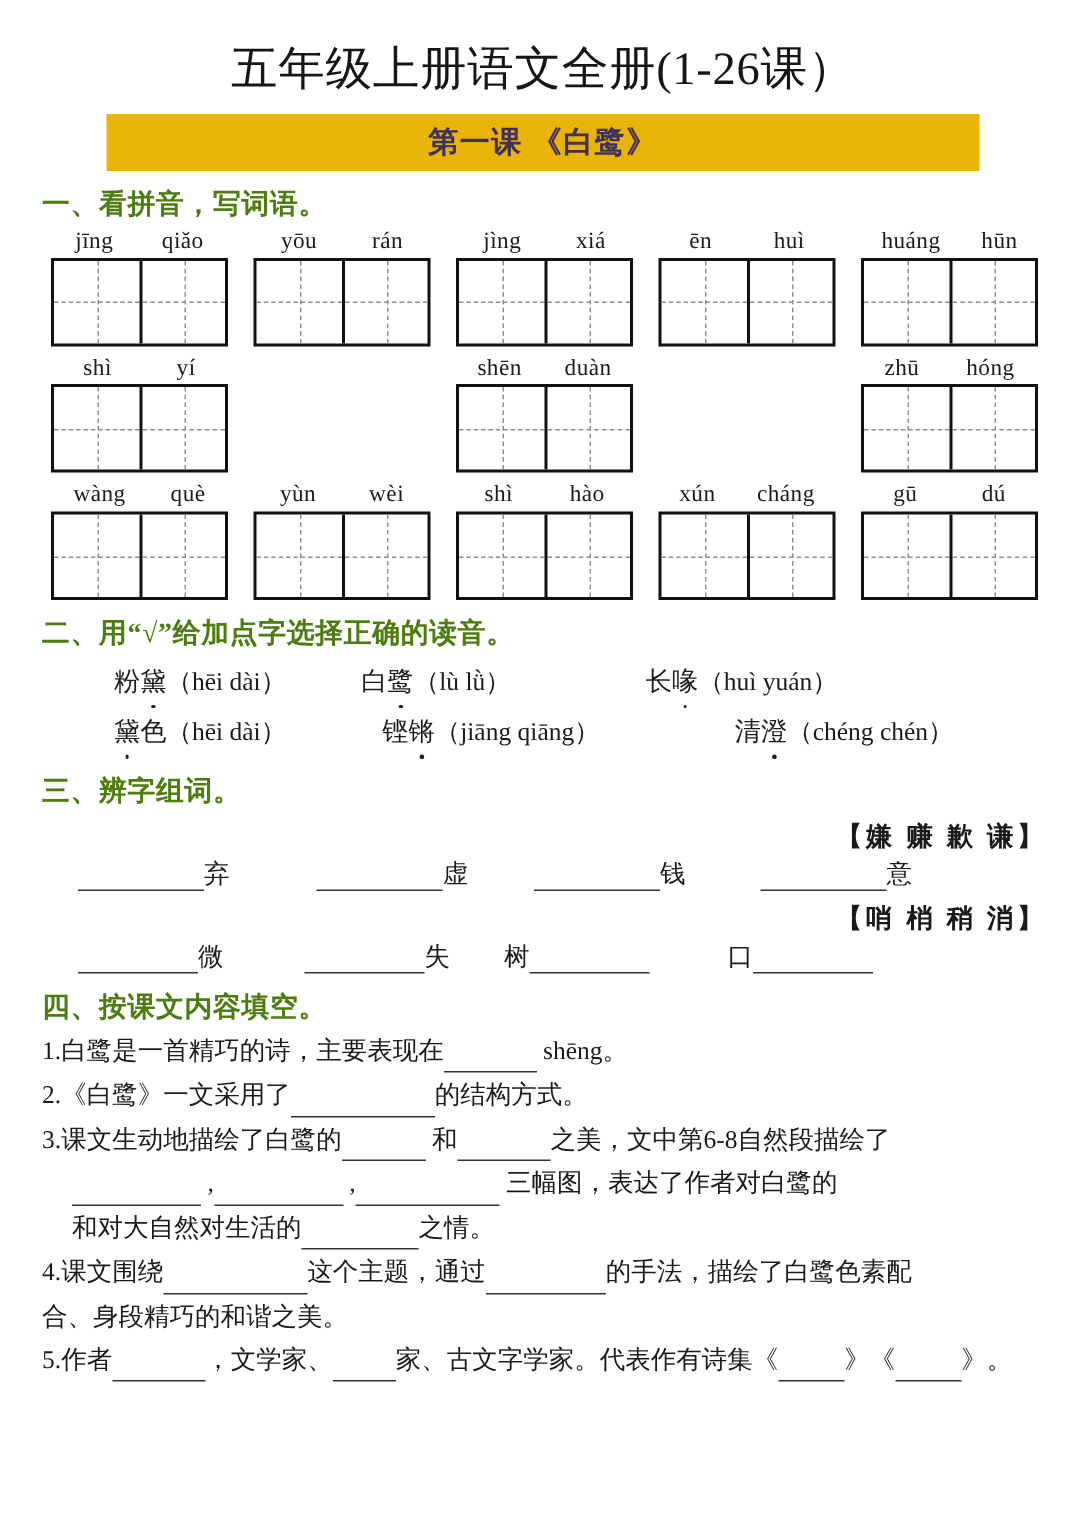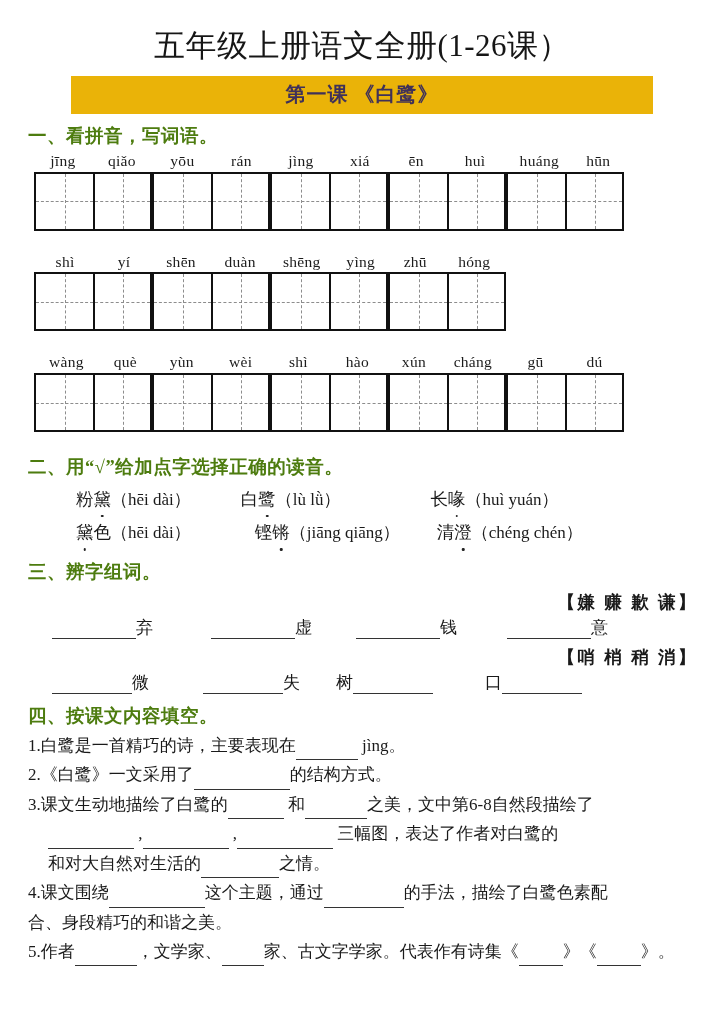--- a/index.html
+++ b/index.html
@@ -52,22 +52,23 @@
     font-size: 18.5px;
     font-weight: 700;
     color: #4d7c0f;
     margin: 9px 0 4px 2px;
     letter-spacing: 0.5px;
   }
 
   
   .grid-row {
     display: flex;
+    justify-content: space-between;
     padding: 0 6px 0 8px;
-    margin-bottom: 22px;
+    margin-bottom: 6px;
   }
   .grid-group {
     display: flex;
     flex-direction: column;
     align-items: center;
   }
   .py-pair {
     display: flex;
     justify-content: space-around;
     width: 100%;
@@ -250,30 +251,20 @@
             <span>shēn</span>
             <span>duàn</span>
           </div>
           <div class="tianzi">
             <div class="tz-cell"></div>
             <div class="tz-cell"></div>
           </div>
         </div>
         <div class="grid-group">
           <div class="py-pair">
-            <span>shēng</span>
-            <span>yìng</span>
-          </div>
-          <div class="tianzi">
-            <div class="tz-cell"></div>
-            <div class="tz-cell"></div>
-          </div>
-        </div>
-        <div class="grid-group">
-          <div class="py-pair">
             <span>zhū</span>
             <span>hóng</span>
           </div>
           <div class="tianzi">
             <div class="tz-cell"></div>
             <div class="tz-cell"></div>
           </div>
         </div>
       </div>
       <div class="grid-row">
@@ -333,21 +324,21 @@
   <div class="sec-head">二、用“√”给加点字选择正确的读音。</div>
   <div id="s2rows">
       <div class="pron-row">
         <div class="pron-item"><span class="hz">粉</span><span class="hz dotted">黛</span><span class="py">（hēi  dài）</span></div>
         <div class="pron-item" style="margin-left: 50px;"><span class="hz">白</span><span class="hz dotted">鹭</span><span class="py">（lù  lǜ）</span></div>
         <div class="pron-item" style="margin-left: 90px;"><span class="hz">长</span><span class="hz dotted">喙</span><span class="py">（huì  yuán）</span></div>
       </div>
       <div class="pron-row">
         <div class="pron-item"><span class="hz dotted">黛</span><span class="hz">色</span><span class="py">（hēi  dài）</span></div>
         <div class="pron-item" style="margin-left: 64px;"><span class="hz">铿</span><span class="hz dotted">锵</span><span class="py">（jiāng  qiāng）</span></div>
-        <div class="pron-item" style="margin-left: 37px;"><span class="hz">清</span><span class="hz dotted">澄</span><span class="py">（chéng chén）</span></div>
+        <div class="pron-item" style="margin-left: 90px;"><span class="hz">清</span><span class="hz dotted">澄</span><span class="py">（chéng chén）</span></div>
       </div>
     </div>
 
   <div class="sec-head">三、辨字组词。</div>
   <div id="s3groups">
       <div class="charset">【嫌  赚  歉  谦】</div>
       <div class="blank-row">
         <span class="blank-item"><span class="bl" style="width: 84px;">&nbsp;</span><span>弃</span></span>
         <span class="blank-item" style="margin-left: 58px;"><span class="bl" style="width: 84px;">&nbsp;</span><span>虚</span></span>
         <span class="blank-item" style="margin-left: 44px;"><span class="bl" style="width: 84px;">&nbsp;</span><span>钱</span></span>
@@ -358,21 +349,21 @@
         <span class="blank-item"><span class="bl" style="width: 80px;">&nbsp;</span><span>微</span></span>
         <span class="blank-item" style="margin-left: 54px;"><span class="bl" style="width: 80px;">&nbsp;</span><span>失</span></span>
         <span class="blank-item" style="margin-left: 36px;"><span>树</span><span class="bl" style="width: 80px;">&nbsp;</span></span>
         <span class="blank-item" style="margin-left: 52px;"><span>口</span><span class="bl" style="width: 80px;">&nbsp;</span></span>
       </div>
     </div>
 
   <div class="sec-head">四、按课文内容填空。</div>
   <div id="s4qs">
       <div>
-        <div class="q"><span>1.白鹭是一首精巧的诗，主要表现在</span><span class="u" style="width: 62px;">&nbsp;</span><span> jìng。</span></div>
+        <div class="q"><span>1.白鹭是一首精巧的诗，主要表现在</span><span class="u" style="width: 62px;">&nbsp;</span><span> shēng。</span></div>
       </div>
       <div>
         <div class="q"><span>2.《白鹭》一文采用了</span><span class="u" style="width: 96px;">&nbsp;</span><span>的结构方式。</span></div>
       </div>
       <div>
         <div class="q"><span>3.课文生动地描绘了白鹭的</span><span class="u" style="width: 56px;">&nbsp;</span><span> 和</span><span class="u" style="width: 62px;">&nbsp;</span><span>之美，文中第6-8自然段描绘了</span></div>
         <div class="q q-indent"><span class="u" style="width: 86px;">&nbsp;</span><span> ,</span><span class="u" style="width: 86px;">&nbsp;</span><span> ,</span><span class="u" style="width: 96px;">&nbsp;</span><span> 三幅图，表达了作者对白鹭的</span></div>
         <div class="q q-indent"><span>和对大自然对生活的</span><span class="u" style="width: 78px;">&nbsp;</span><span>之情。</span></div>
       </div>
       <div>

